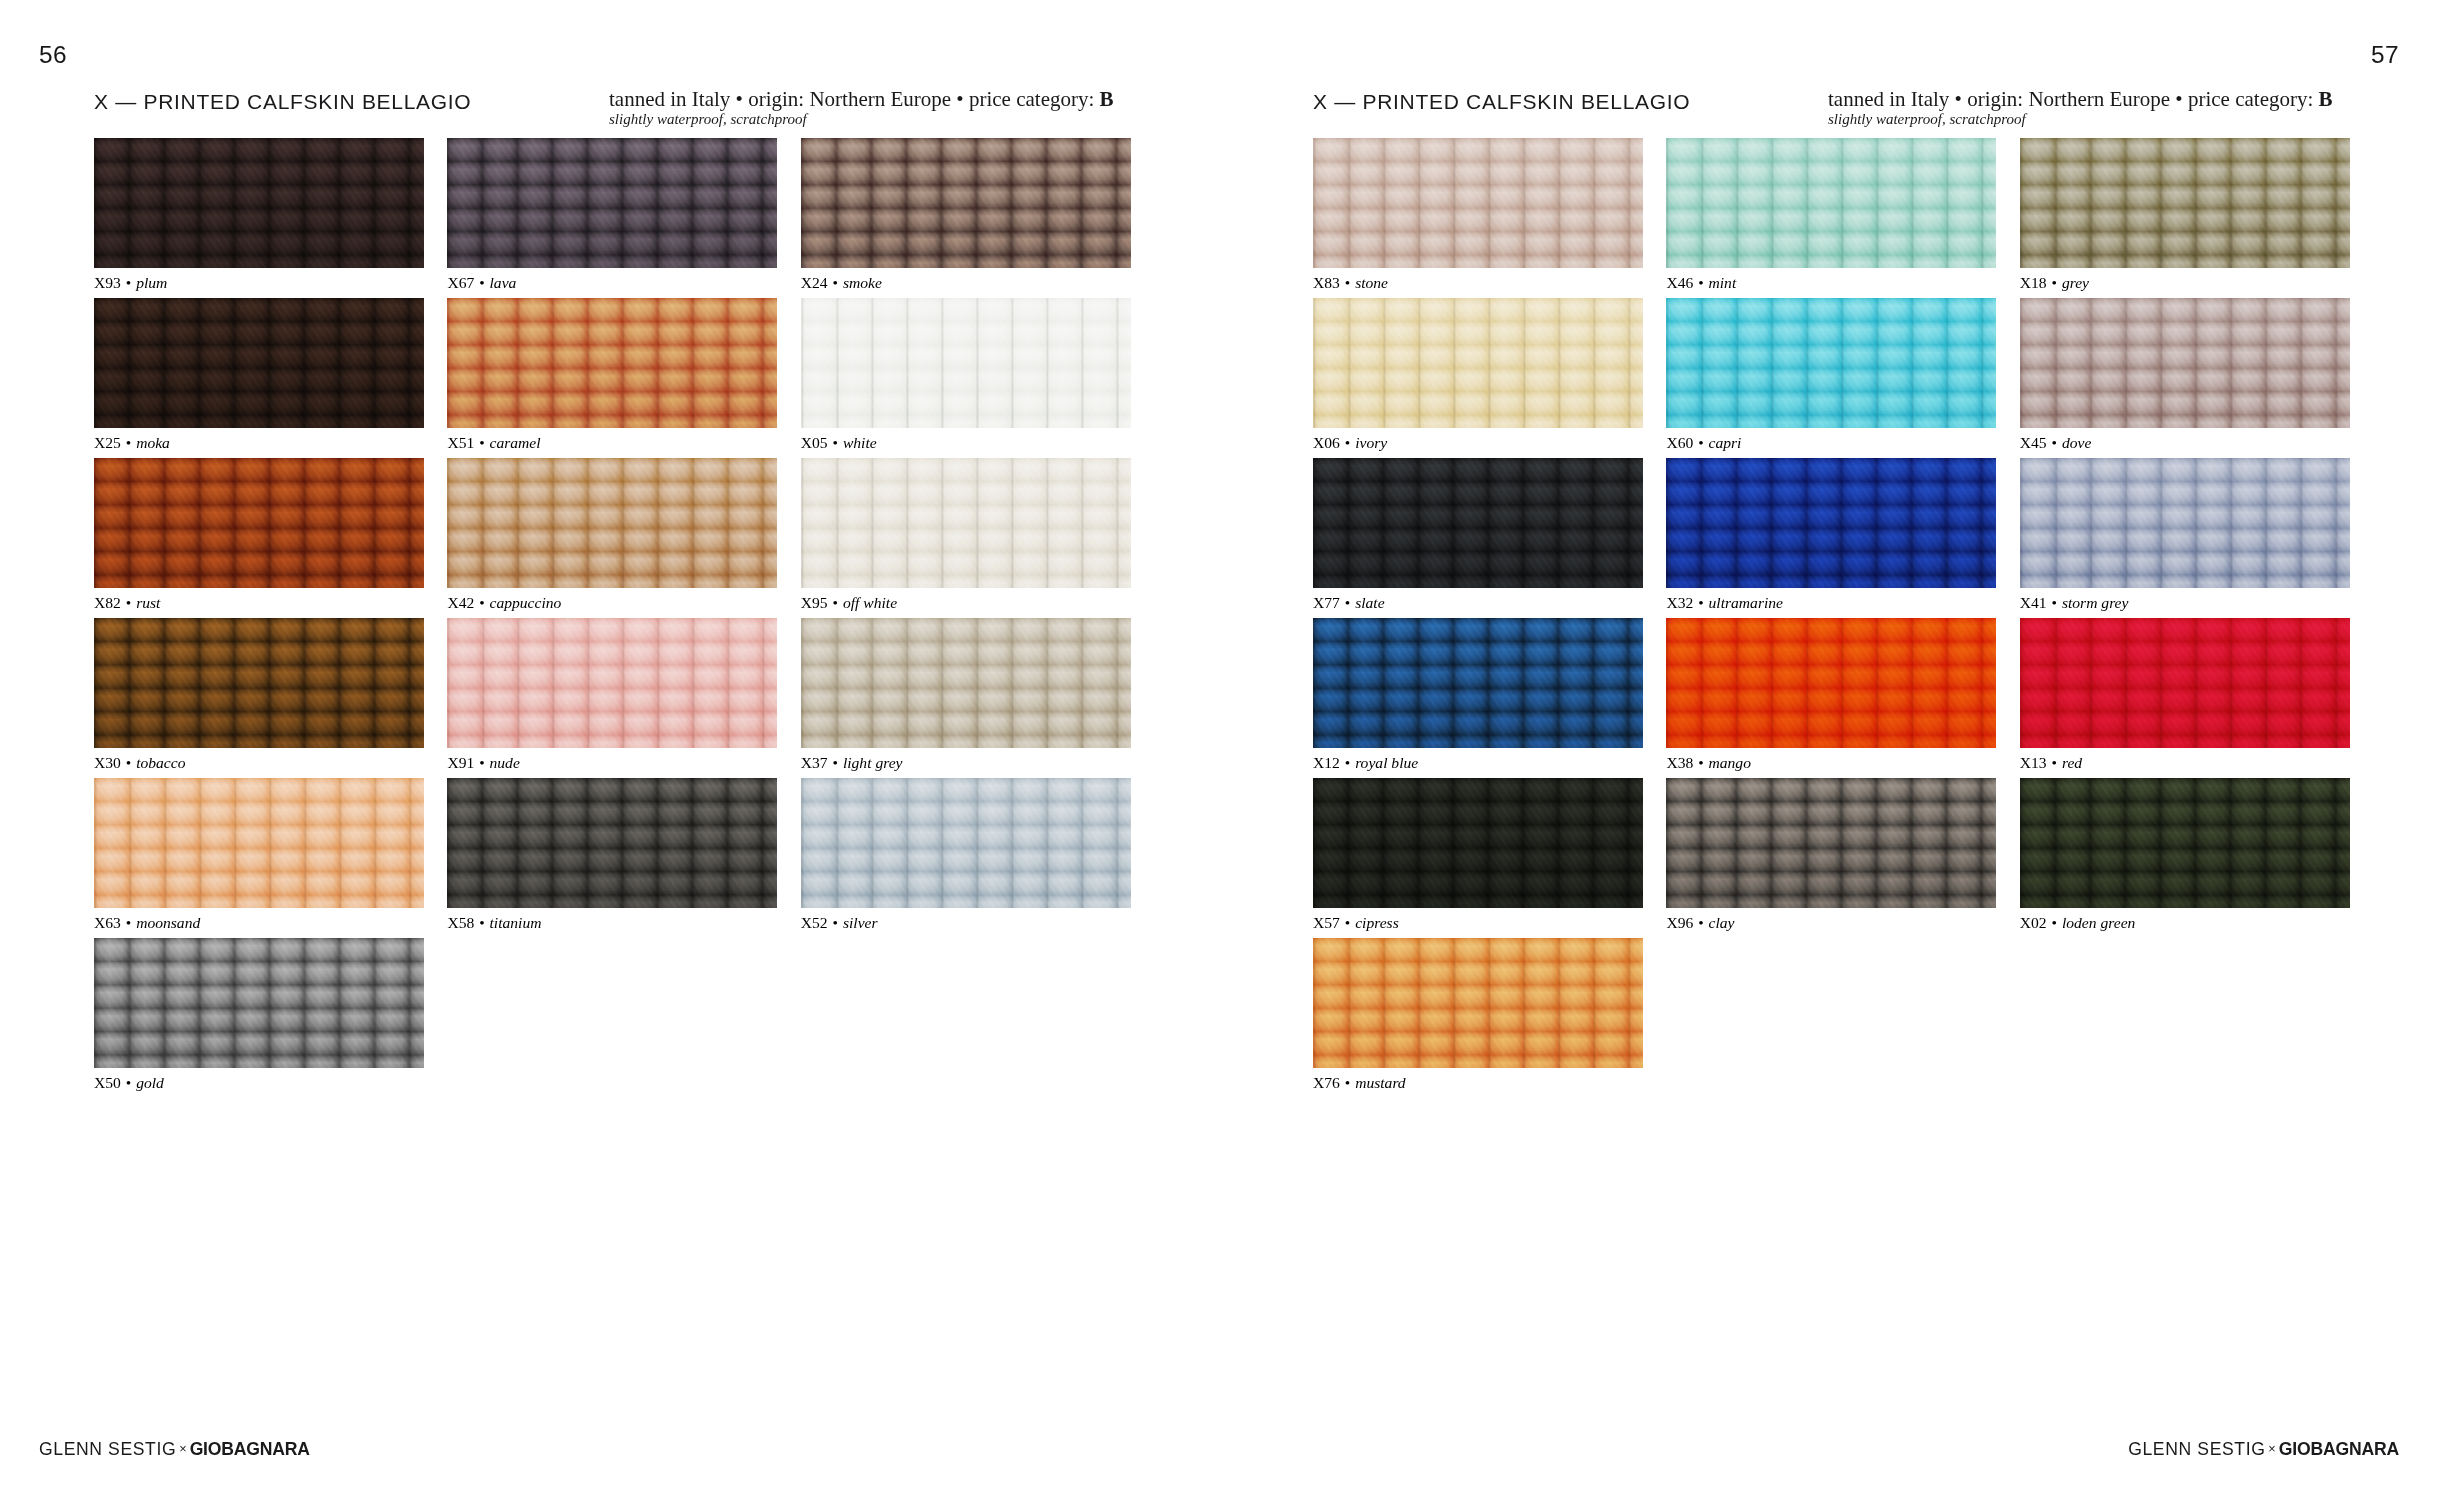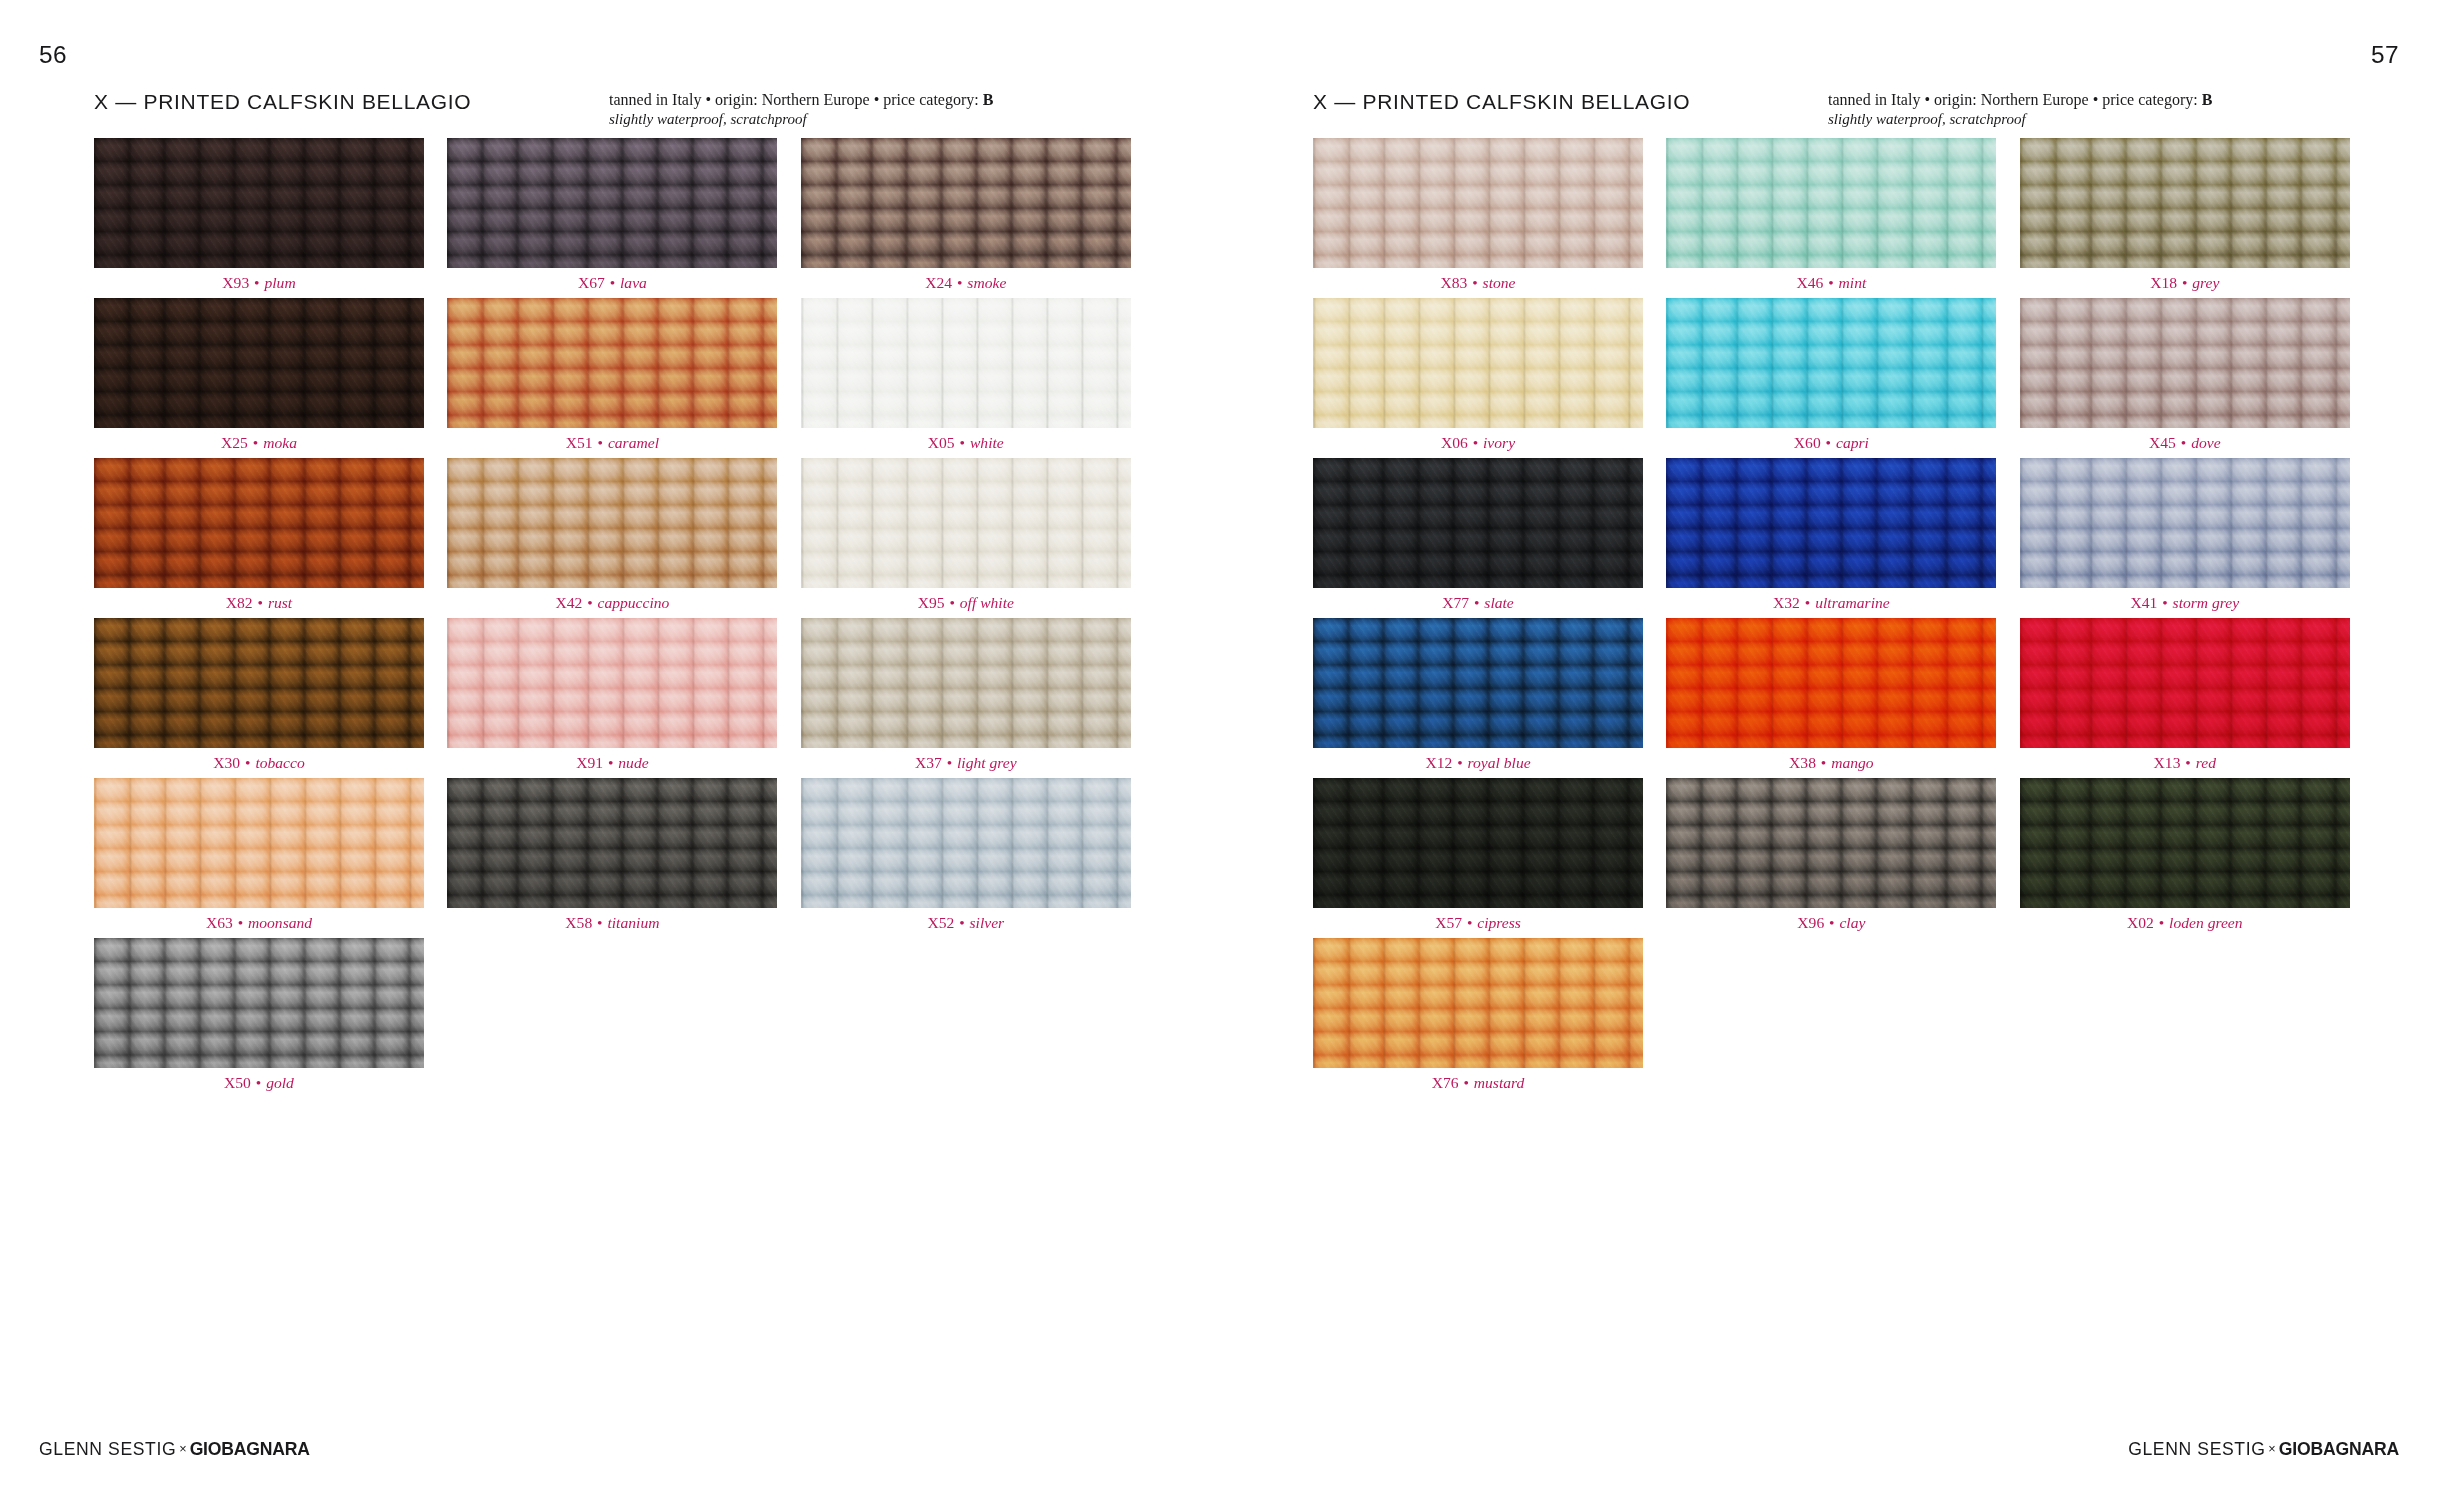--- a/index.html
+++ b/index.html
@@ -57,21 +57,21 @@
     color: #1a1a1c;
     white-space: nowrap;
   }
   .head-meta {
     position: absolute;
     left: 515px; top: 0;
     font-family: "Liberation Serif", serif;
     color: #1a1a1c;
   }
   .head-meta .line1 {
-    font-size: 16px;
+    font-size: 21px;
     line-height: 19.5px;
     white-space: nowrap;
   }
   .head-meta .line1 b { font-weight: 700; }
   .head-meta .line2 {
     font-size: 15px;
     font-style: italic;
     line-height: 18.5px;
     white-space: nowrap;
   }
@@ -172,24 +172,24 @@
     background:
       linear-gradient(180deg, rgba(255,255,255,0.10), rgba(0,0,0,0.12));
     mix-blend-mode: overlay;
   }
 
   .cell-label {
     position: absolute;
     left: 0;
     top: 135px;
     width: 330px;
-    text-align: center;
+    text-align: left;
     font-family: "Liberation Serif", serif;
     font-size: 15.6px;
-    color: #be185d;
+    color: #000000;
     white-space: nowrap;
     line-height: 19.5px;
   }
   .cell-label .code { font-style: normal; }
   .cell-label .sep  { font-style: normal; padding: 0 1px; }
   .cell-label .name { font-style: italic; }
 
   
   .footer {
     position: absolute;

